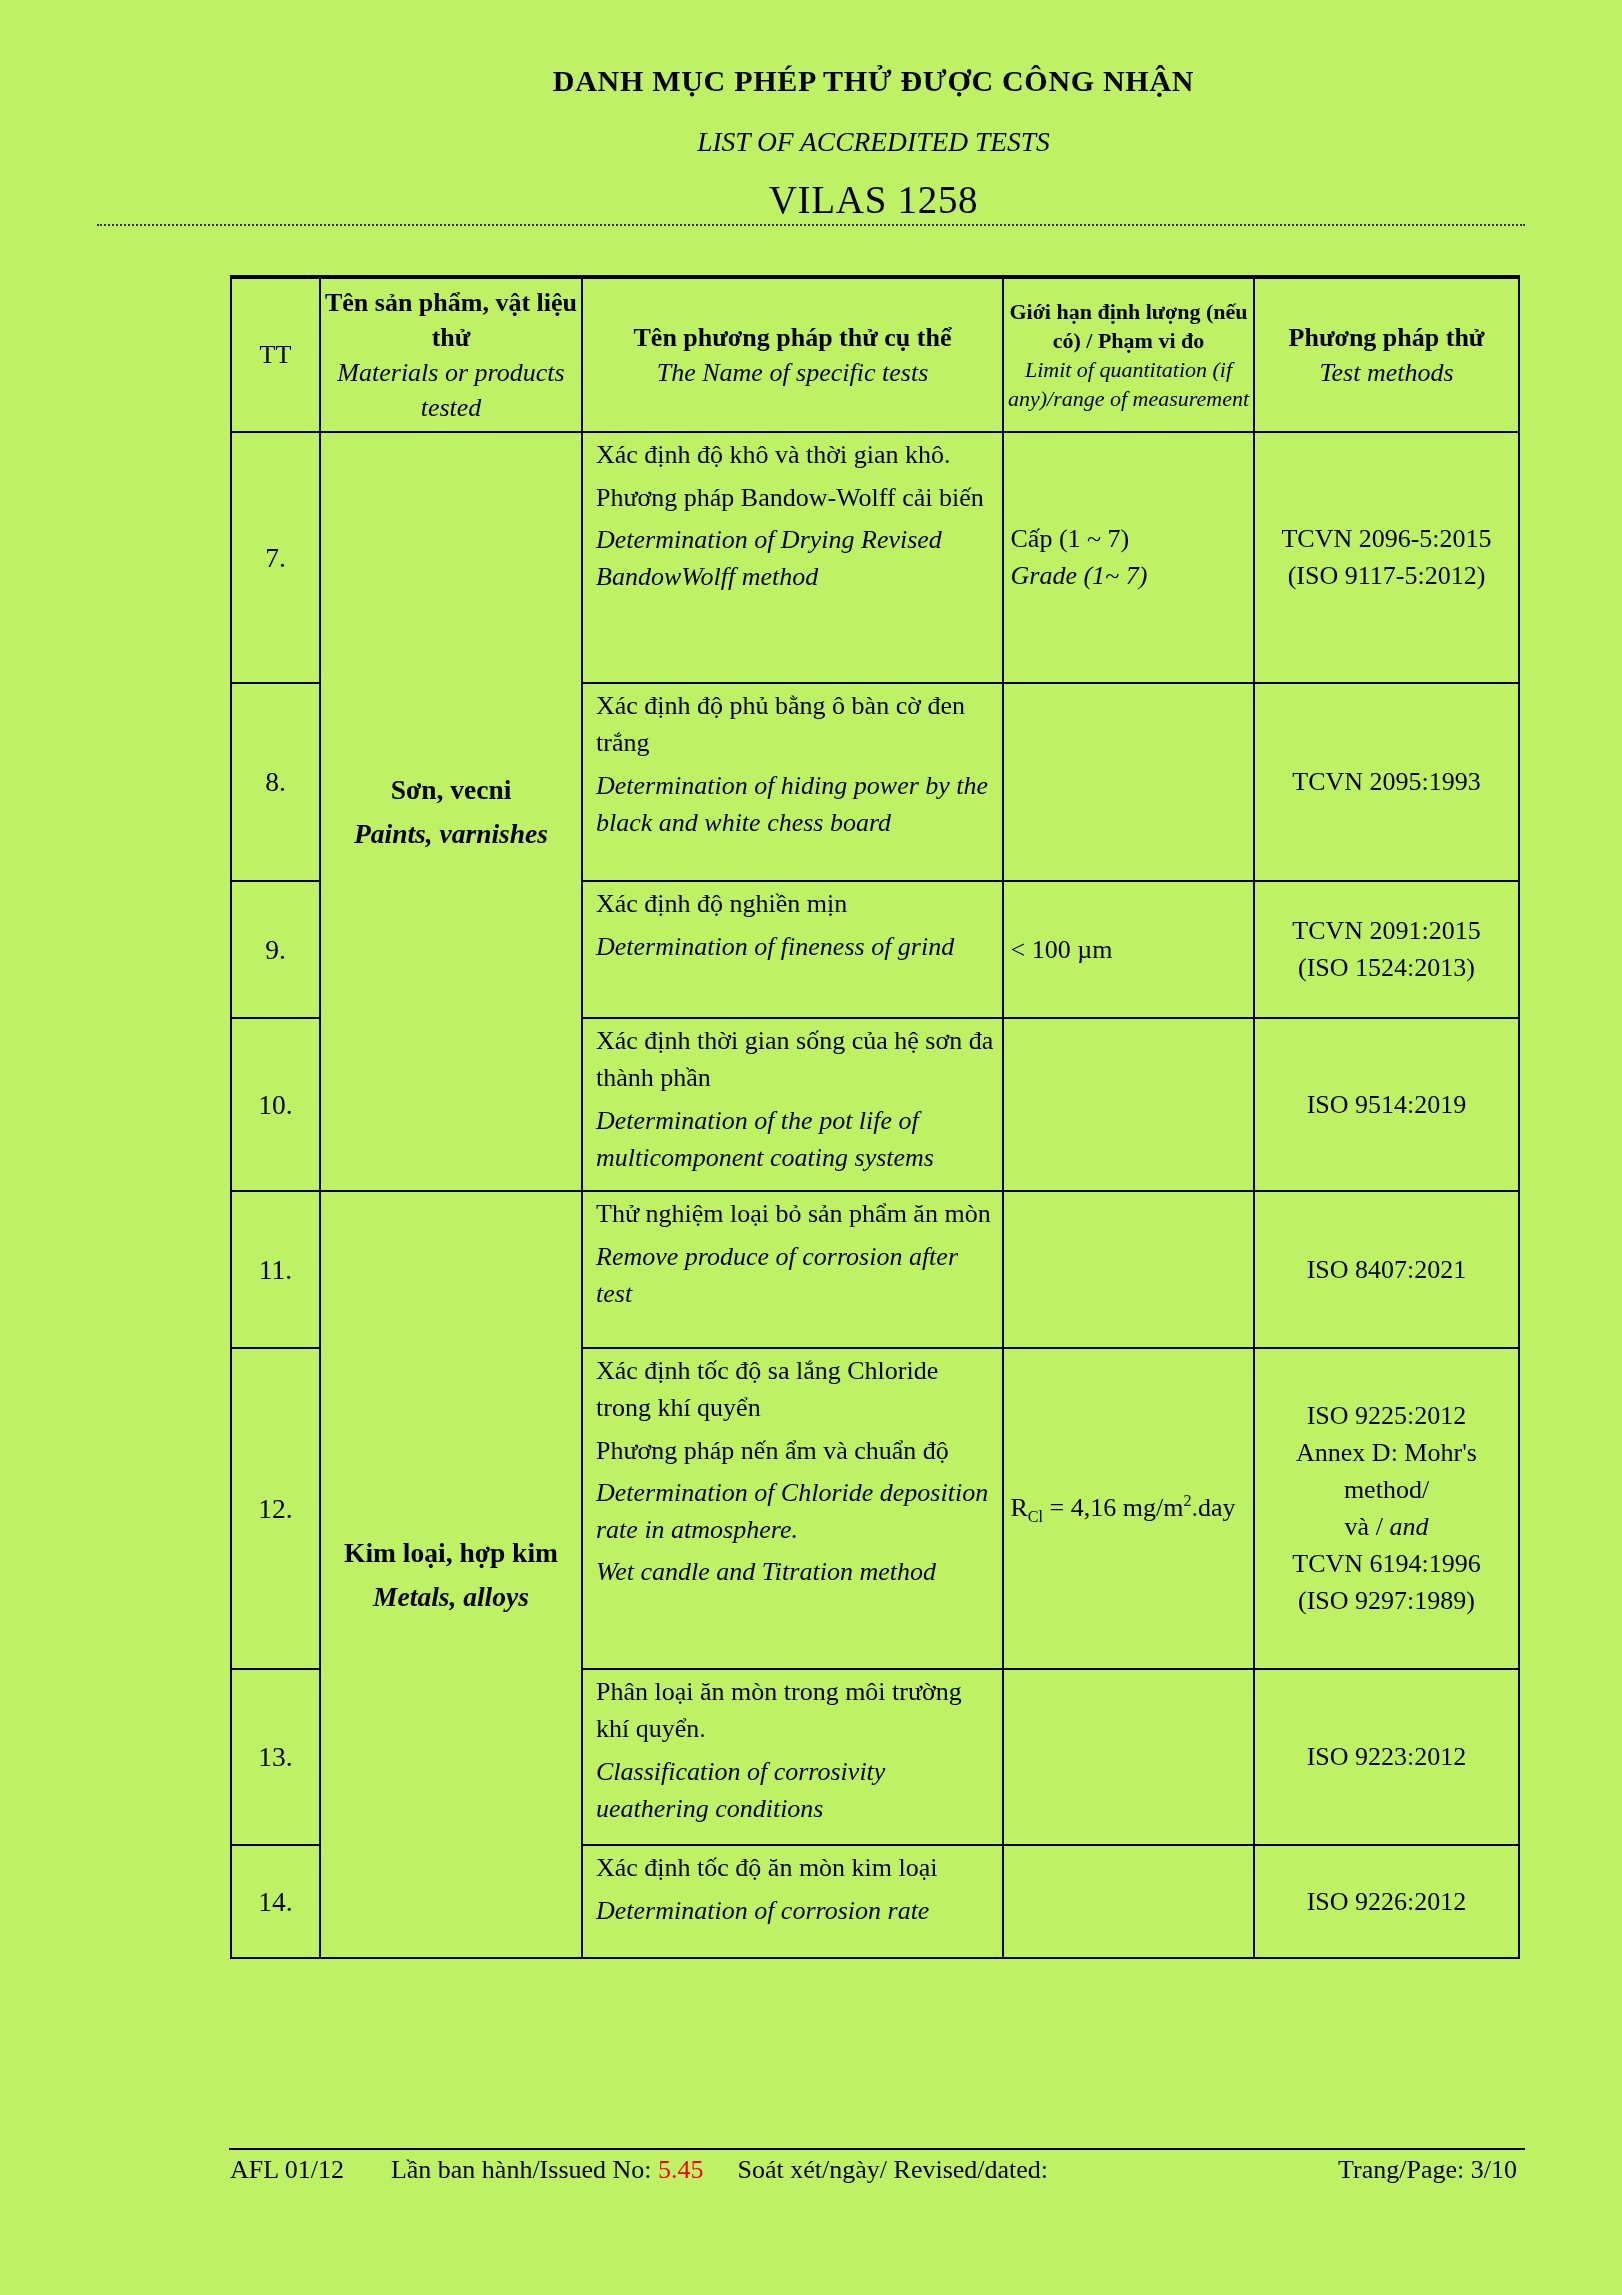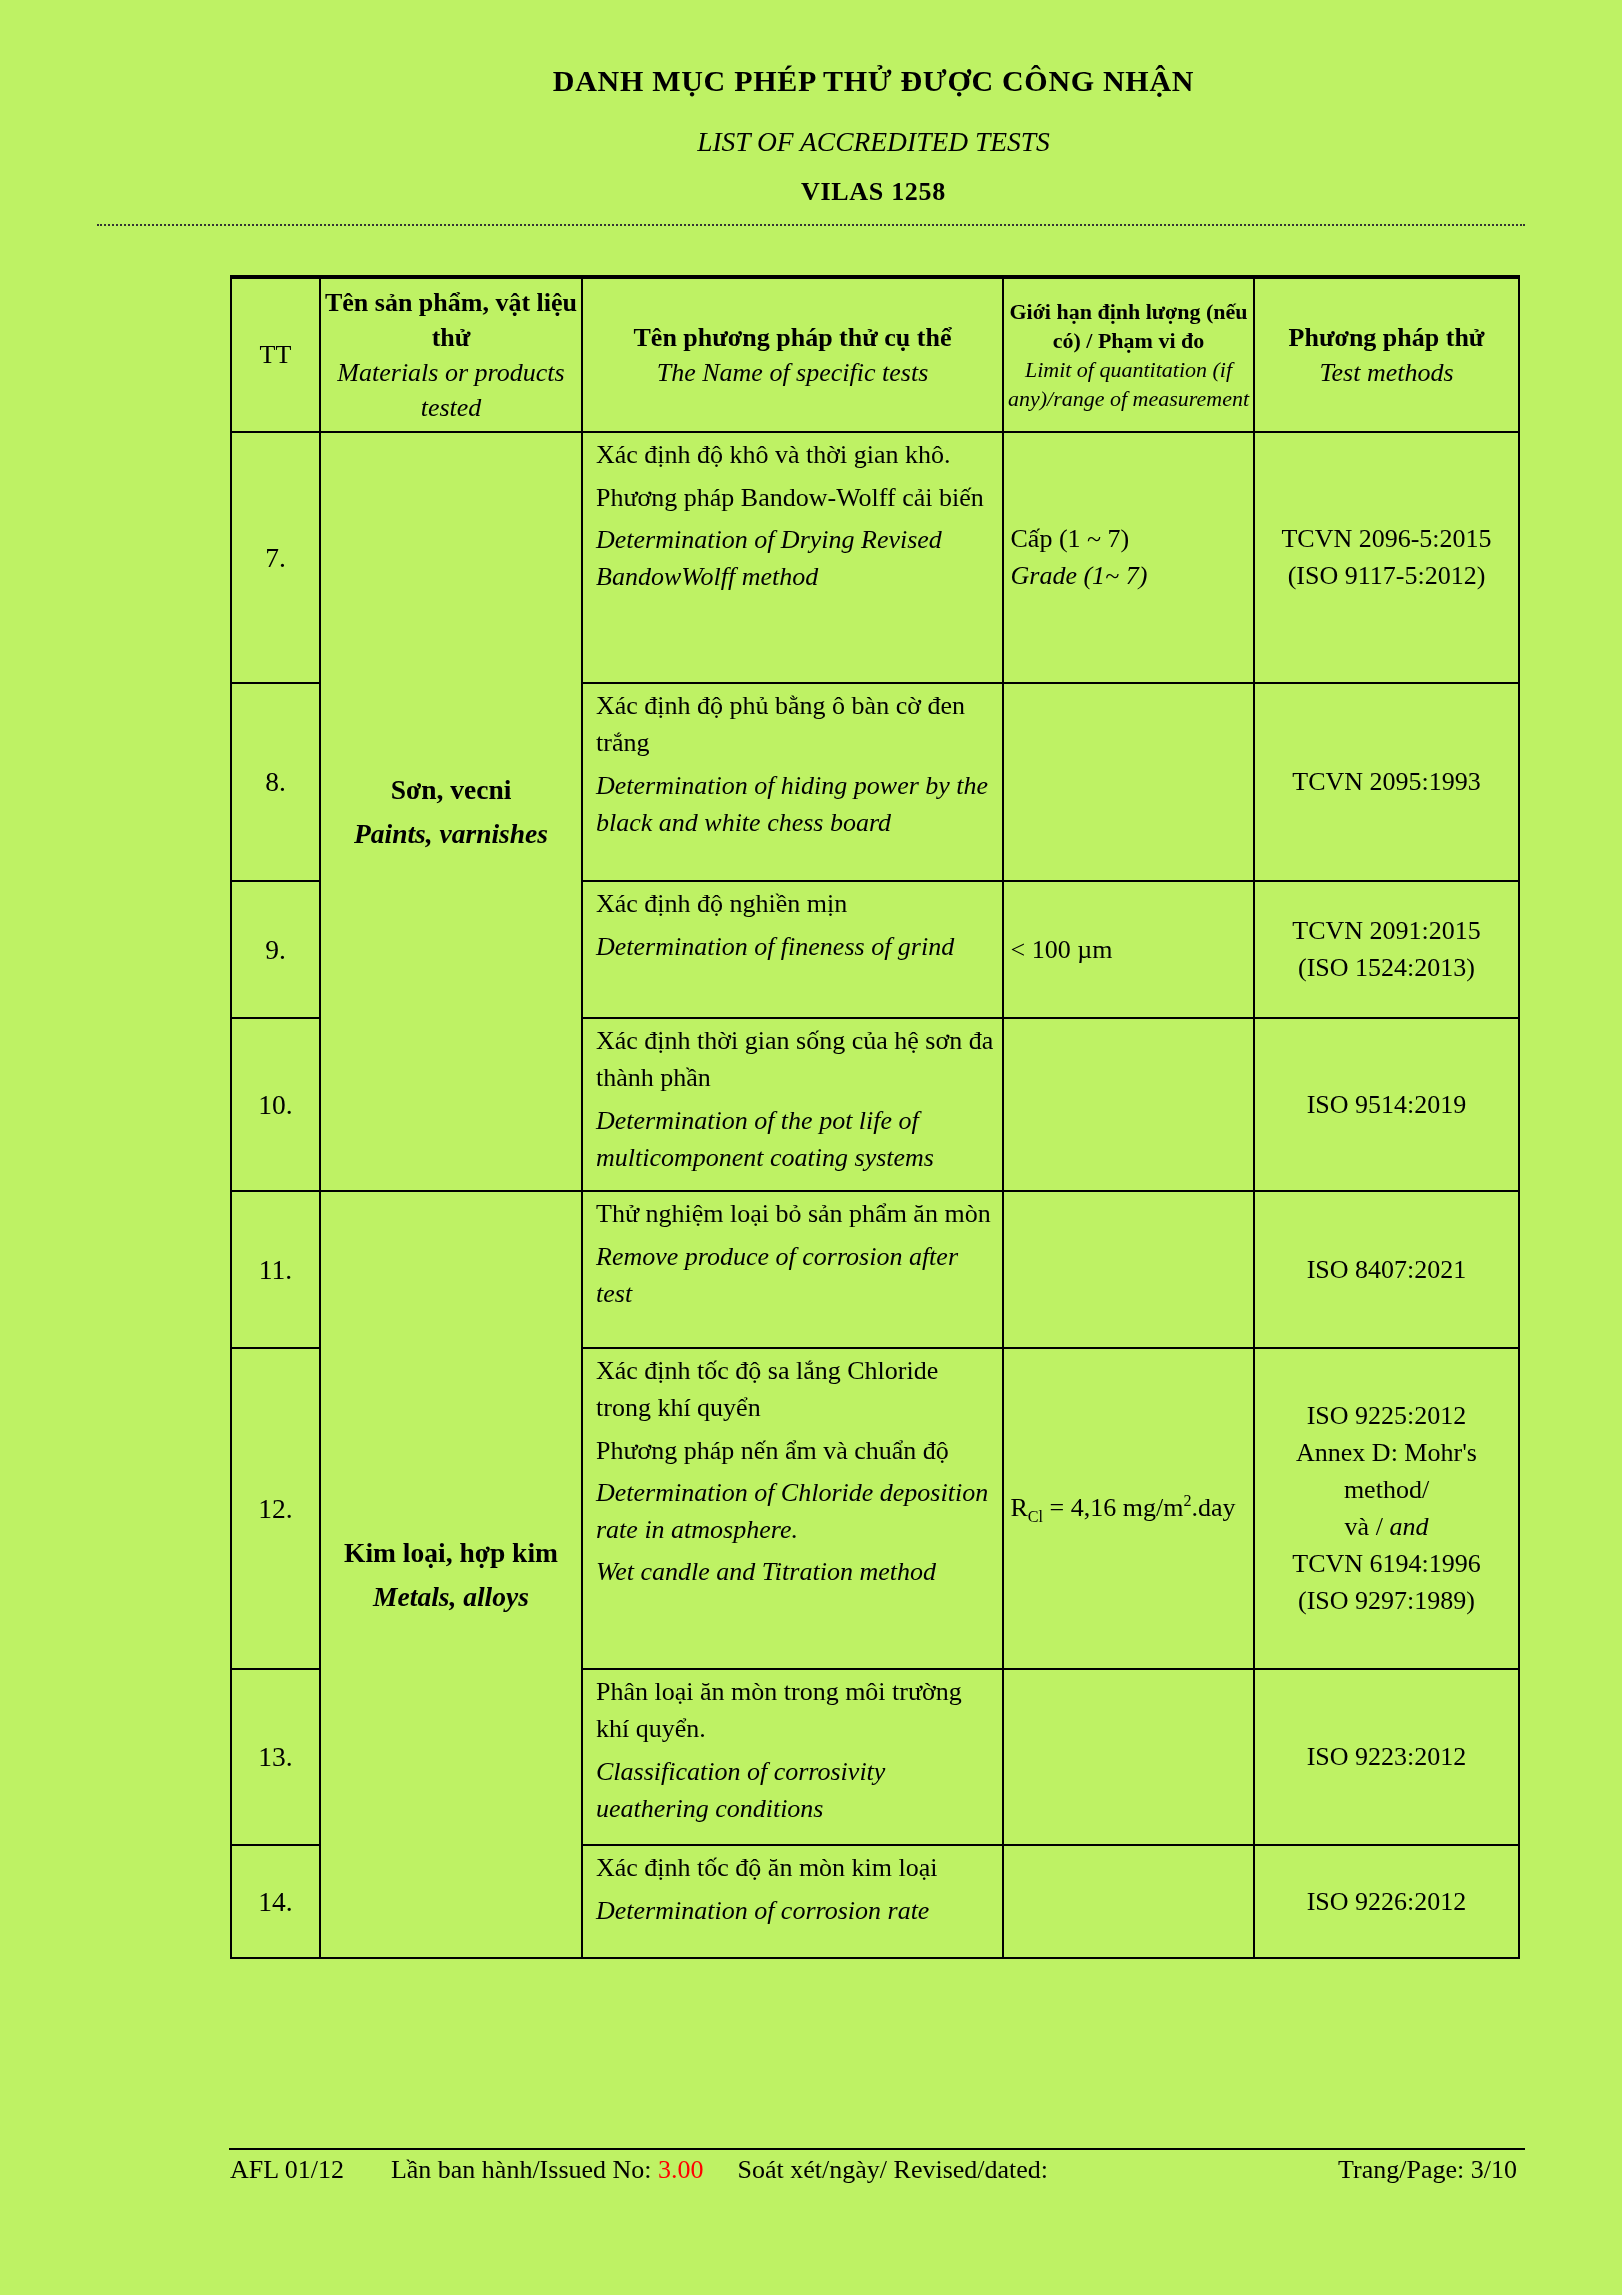--- a/index.html
+++ b/index.html
@@ -9,21 +9,21 @@
     height:2295px;
     background:#bef264;
     color:#000;
     font-family:"Liberation Serif", serif;
     overflow:hidden;
   }
   
   .doc-header{position:absolute;top:64px;left:230px;width:1287px;text-align:center;}
   .title-vi{font-size:30px;font-weight:bold;letter-spacing:0.7px;margin-bottom:27.5px;}
   .title-en{font-size:27.5px;font-style:italic;margin-bottom:19.6px;}
-  .title-code{font-size:26px;font-weight:bold;letter-spacing:0.7px;}
+  .title-code{font-size:39px;font-weight:normal;letter-spacing:0.7px;}
   .dotted-rule{position:absolute;top:224px;left:97px;right:97px;border-top:2px dotted #333;}
 
   
   table.tests-table{
     position:absolute;top:275px;left:230px;width:1287px;
     border-collapse:collapse;table-layout:fixed;
     border:2px solid #000;border-top:4.6px solid #000;
   }
   .tests-table th,.tests-table td{border:2px solid #000;overflow:hidden;}
   .tests-table th{
@@ -232,19 +232,19 @@
           <td class="c-method">
             <div class="line"><span>ISO 9226:2012</span></div>
           </td>
         </tr>
       </tbody>
   </table>
 
   <div class="footer-rule"></div>
   <div class="footer-row">
     <span>AFL 01/12</span>
-    <span class="f-issued"><span>Lần ban hành/Issued No:</span>&nbsp;<span class="accent" style="color: rgb(255, 0, 0);">3.00</span></span>
+    <span class="f-issued"><span>Lần ban hành/Issued No:</span>&nbsp;<span class="accent" style="color: rgb(255, 0, 0);">5.45</span></span>
     <span class="f-revised">Soát xét/ngày/ Revised/dated:</span>
     <span class="f-page">Trang/Page: 3/10</span>
   </div>
 
 </div>
 
 
 </body></html>

